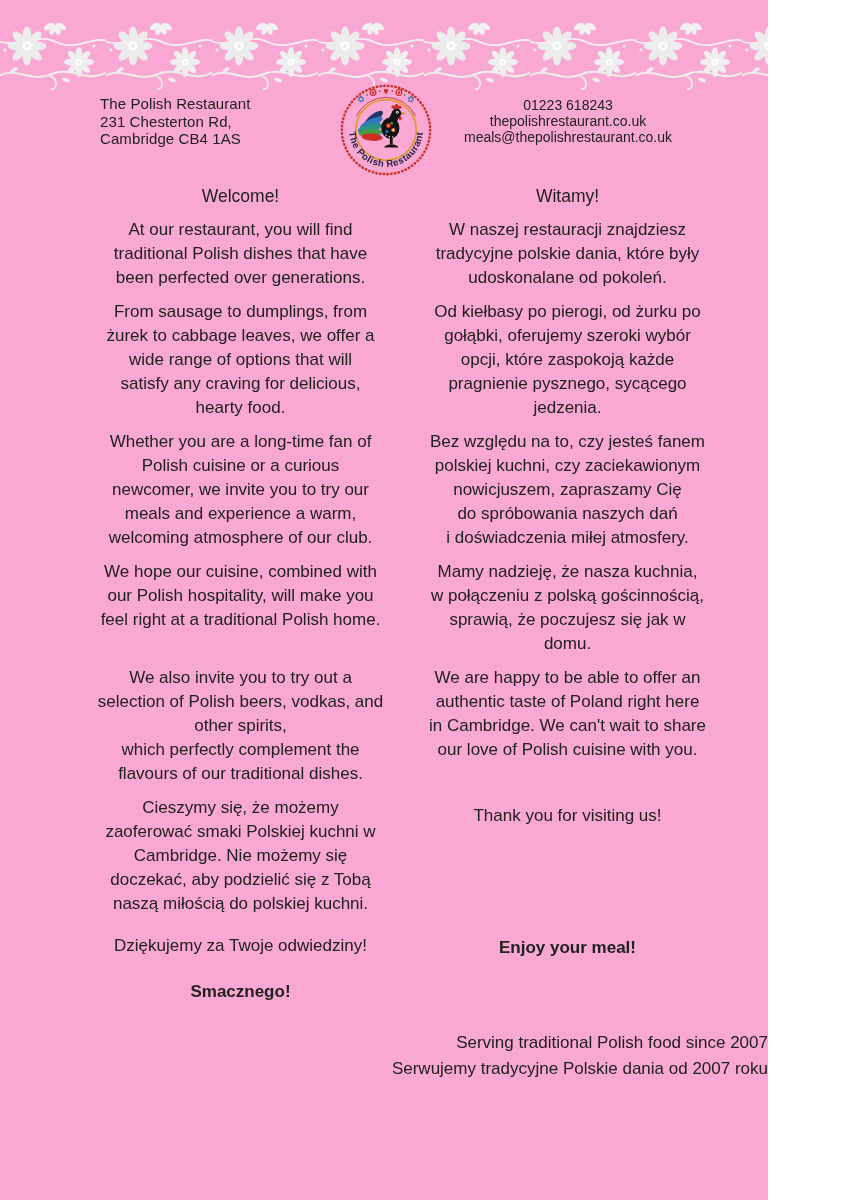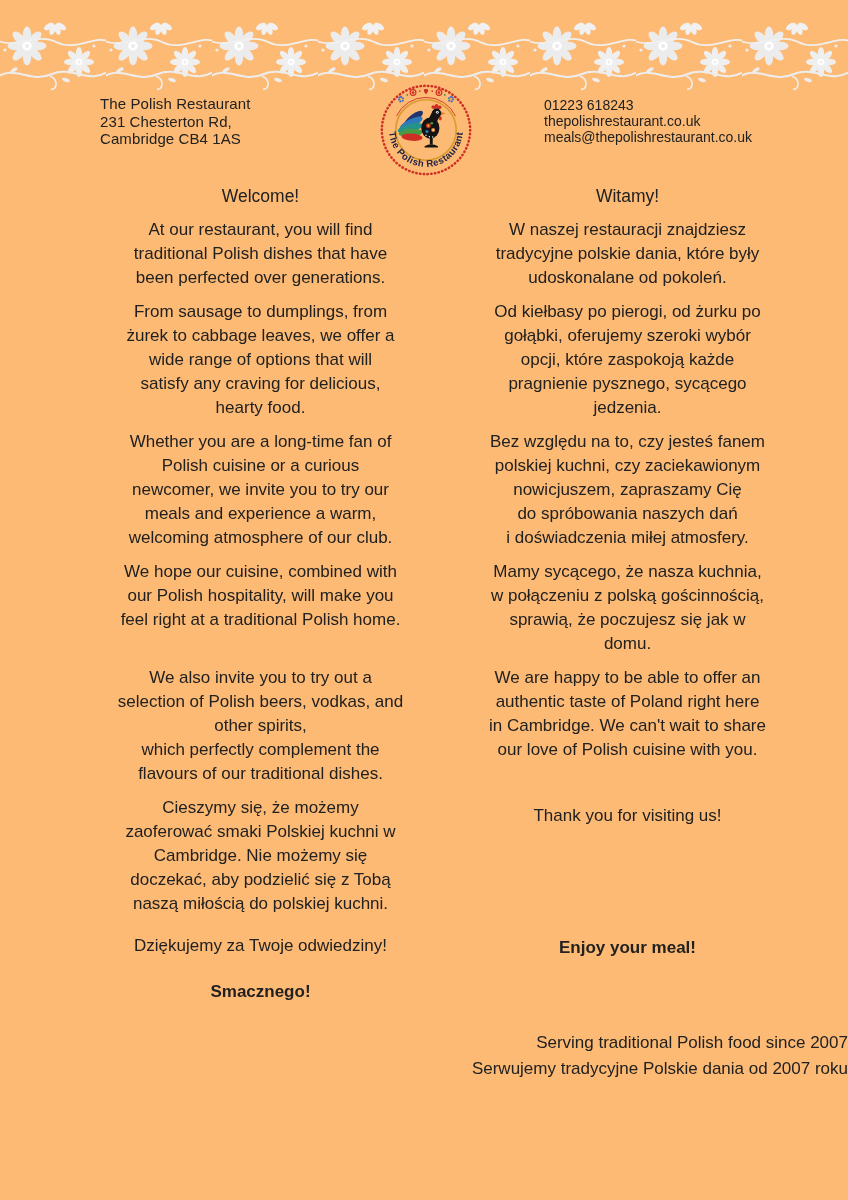--- a/index.html
+++ b/index.html
@@ -2,35 +2,35 @@
 <html><head>
 <meta charset="utf-8">
 <style>
   html, body { margin: 0; padding: 0; background: #ffffff; }
   body {
     width: 848px; height: 1200px;
     font-family: "Liberation Sans", sans-serif;
     color: #212121;
     -webkit-font-smoothing: antialiased;
   }
-  .page { position: relative; width: 848px; height: 1200px; overflow: hidden; background: #fdba74; }
+  .page { position: relative; width: 768px; height: 1200px; overflow: hidden; background: #f9a8d4; }
 
   
   .deco-band { position: absolute; top: 20px; left: 0; width: 848px; height: 72px; }
 
   
   .header {
     position: relative;
     display: grid;
     grid-template-columns: 1fr auto 1fr;
     align-items: start;
     padding: 82px 96px 0 100px;
   }
   .address { margin-top: 13px; font-size: 15px; line-height: 17.5px; letter-spacing: 0.1px; }
-  .contact { margin-top: 15px; font-size: 14px; line-height: 16px; text-align: left; justify-self: end; }
+  .contact { margin-top: 15px; font-size: 14px; line-height: 16px; text-align: center; justify-self: end; }
   .logo-wrap { width: 96px; height: 96px; }
 
   
   .columns {
     margin: 6px 55px 0 95px;
     display: grid;
     grid-template-columns: 1fr 1fr;
     column-gap: 36px;
     row-gap: 10px;
     text-align: center;
@@ -229,21 +229,21 @@
 welcoming atmosphere of our club.</p>
     <p>Bez względu na to, czy jesteś fanem
 polskiej kuchni, czy zaciekawionym
 nowicjuszem, zapraszamy Cię
 do spróbowania naszych dań
 i doświadczenia miłej atmosfery.</p>
 
     <p>We hope our cuisine, combined with
 our Polish hospitality, will make you
 feel right at a traditional Polish home.</p>
-    <p>Mamy sycącego, że nasza kuchnia,
+    <p>Mamy nadzieję, że nasza kuchnia,
 w połączeniu z polską gościnnością,
 sprawią, że poczujesz się jak w
 domu.</p>
 
     <p>We also invite you to try out a
 selection of Polish beers, vodkas, and
 other spirits,
 which perfectly complement the
 flavours of our traditional dishes.</p>
 

